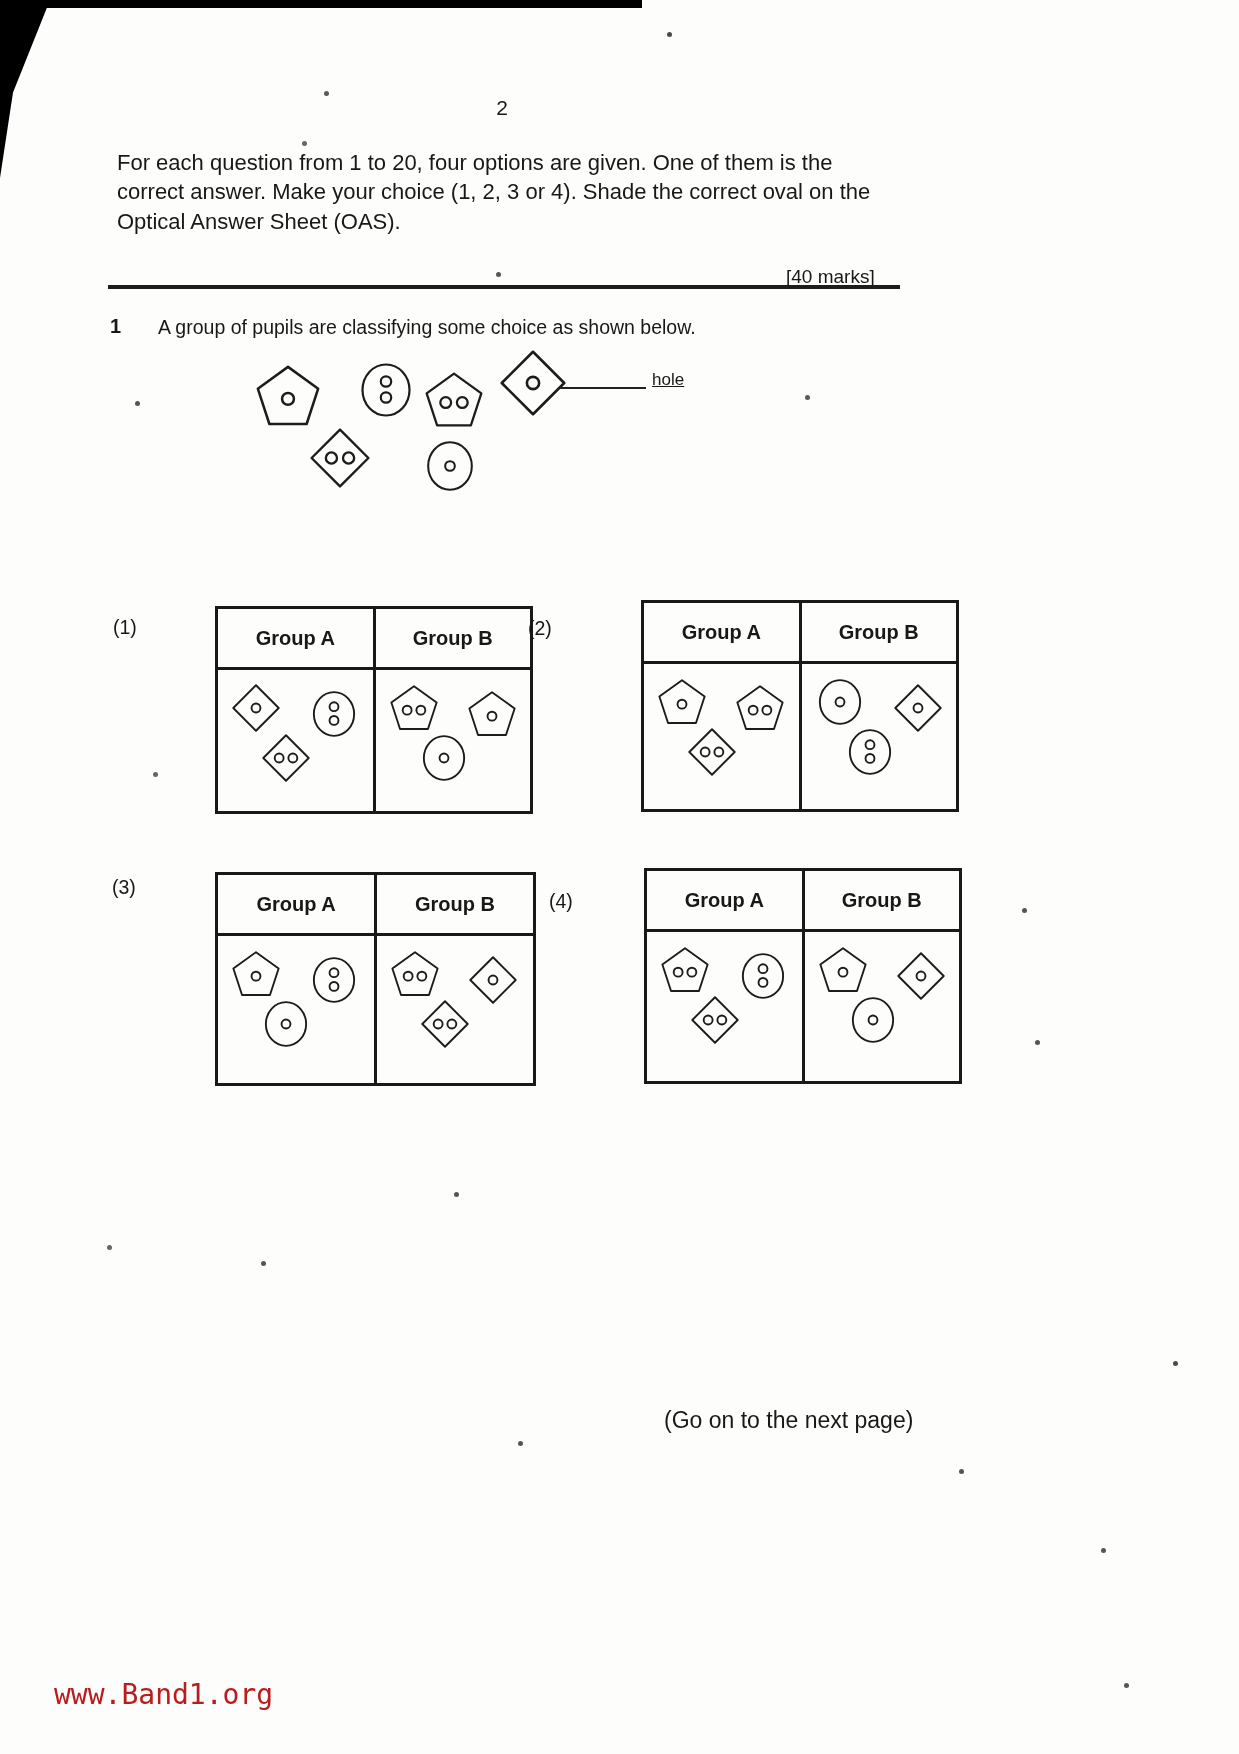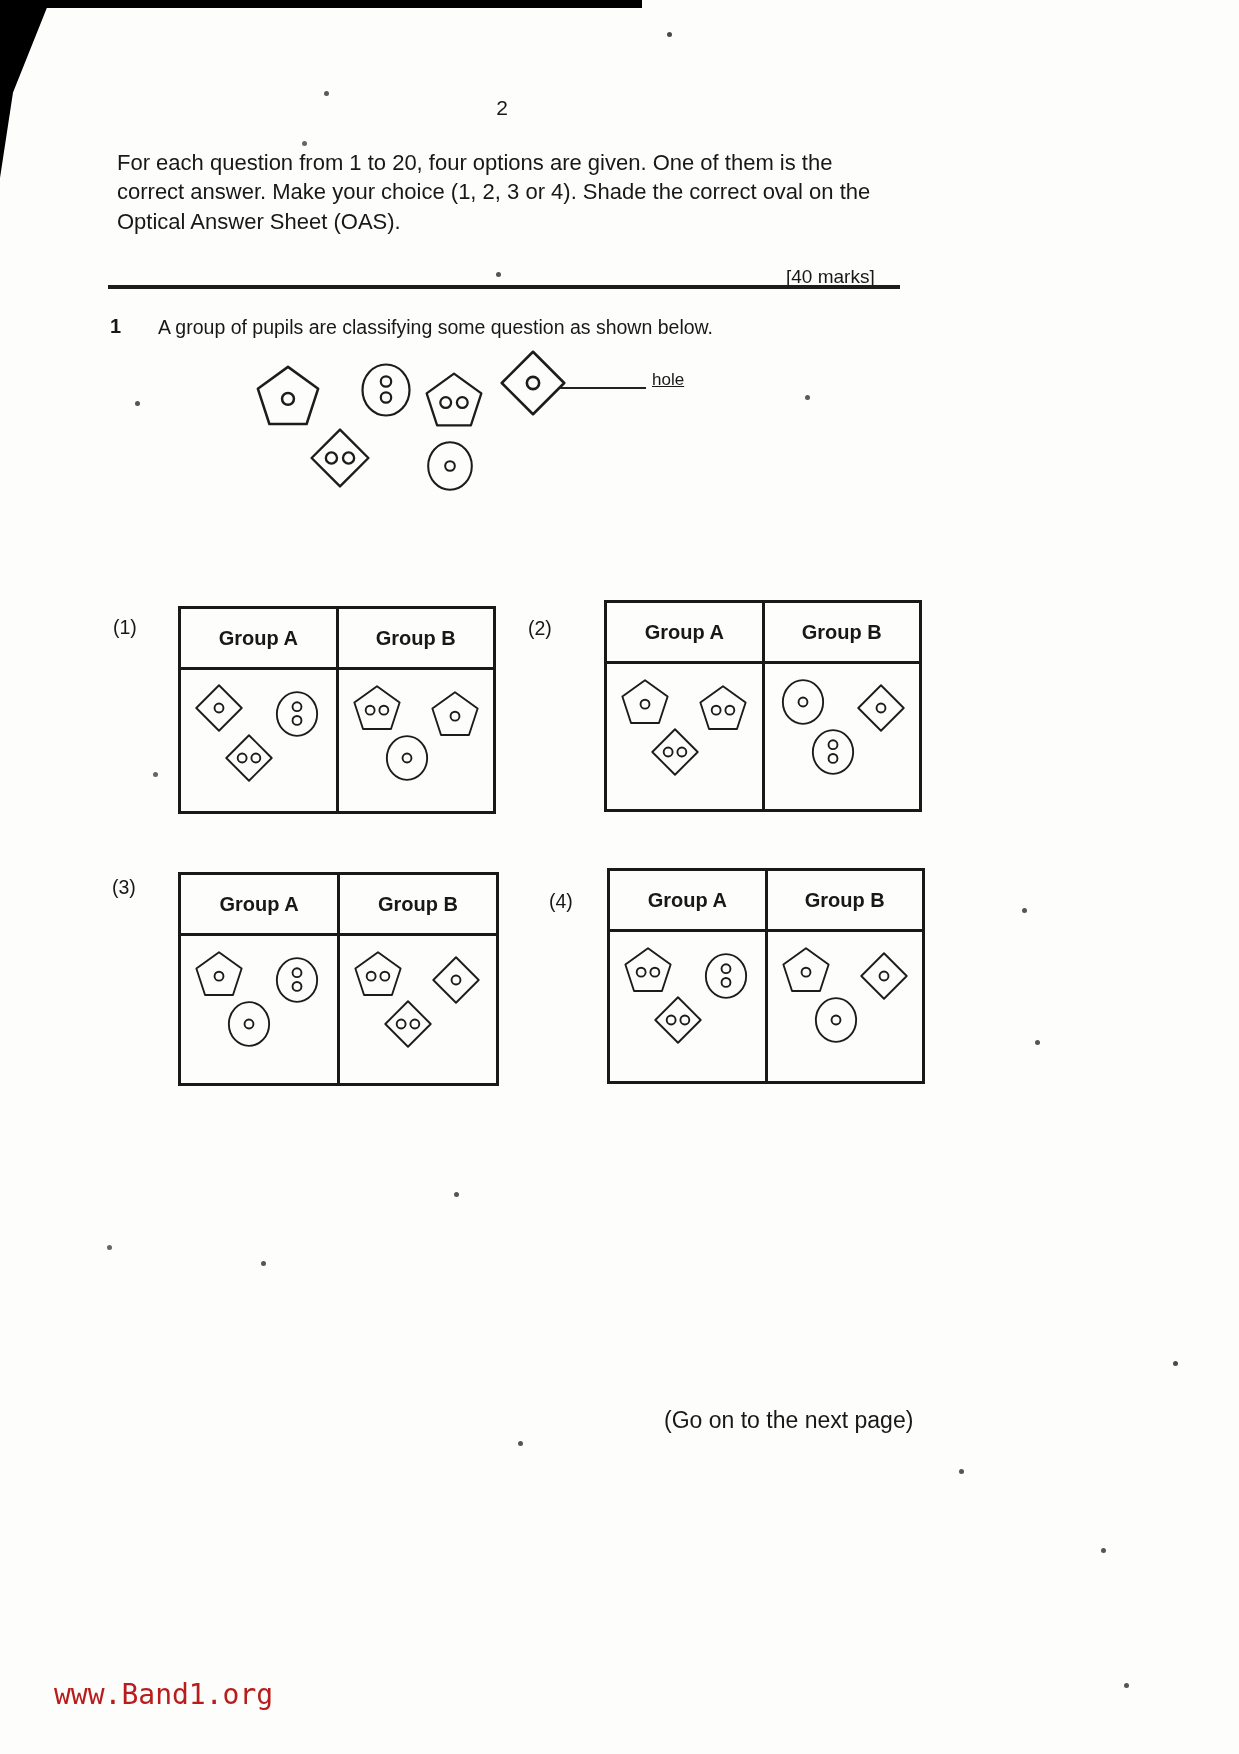--- a/index.html
+++ b/index.html
@@ -40,21 +40,21 @@
   .f3{left:500px;top:350px;width:66px;height:66px;}
   .f4{left:310px;top:428px;width:60px;height:60px;}
   .f5{left:424px;top:438px;width:52px;height:56px;}
   .hole-line{position:absolute;left:560px;top:387px;width:86px;border-top:2.5px solid #222;}
   .hole-label{position:absolute;left:652px;top:370px;font-size:17px;text-decoration:underline;}
   
   .option{display:contents;}
   .opt-label{position:absolute;font-size:19.5px;}
   .lbl1{left:113px;top:616px;} .lbl2{left:528px;top:617px;}
   .lbl3{left:112px;top:876px;} .lbl4{left:549px;top:890px;}
-  .opt-table{position:absolute;border:3px solid #191919;display:flex;flex-direction:column;background:transparent;}
+  .opt-table{position:absolute;border:3px solid #191919;display:flex;flex-direction:column;background:transparent;margin-left:37px;}
   .tbl1{left:178px;top:606px;width:312px;height:202px;}
   .tbl2{left:604px;top:600px;width:312px;height:206px;}
   .tbl3{left:178px;top:872px;width:315px;height:208px;}
   .tbl4{left:607px;top:868px;width:312px;height:210px;}
   .opt-header{display:flex;border-bottom:3px solid #191919;height:58px;flex:0 0 auto;}
   .hcell{flex:1;display:flex;align-items:center;justify-content:center;font-weight:bold;font-size:20px;}
   .hcell:first-child{border-right:3px solid #191919;}
   .opt-body{display:flex;flex:1;}
   .cell{flex:1;position:relative;}
   .cell:first-child{border-right:3px solid #191919;}
@@ -75,21 +75,21 @@
   <div class="scan-top"></div>
   <div class="scan-corner"></div>
   <div class="specks"></div>
 
   <div class="page-num">2</div>
   <div class="instructions">For each question from 1 to 20, four options are given. One of them is the correct answer. Make your choice (1, 2, 3 or 4). Shade the correct oval on the Optical Answer Sheet (OAS).</div>
   <div class="marks">[40 marks]</div>
   <div class="rule"></div>
 
   <div class="q-num">1</div>
-  <div class="q-stem">A group of pupils are classifying some question as shown below.</div>
+  <div class="q-stem">A group of pupils are classifying some choice as shown below.</div>
 
   
   <div class="fig-btn f0 btn-shape"><svg viewBox="0 0 56 56" width="100%" height="100%" xmlns="http://www.w3.org/2000/svg">
         <g fill="none" stroke="#1c1c1c" stroke-width="2.2" stroke-linejoin="round">
           <polygon points="28,2.5 54.4,21.6 44.3,52.5 11.7,52.5 1.6,21.6"></polygon>
           <circle cx="28" cy="30.5" r="5.2"></circle>
         </g>
       </svg></div>
   <div class="fig-btn f1 btn-shape"><svg viewBox="0 0 56 56" width="100%" height="100%" xmlns="http://www.w3.org/2000/svg">
         <g fill="none" stroke="#1c1c1c" stroke-width="2.2" stroke-linejoin="round">

